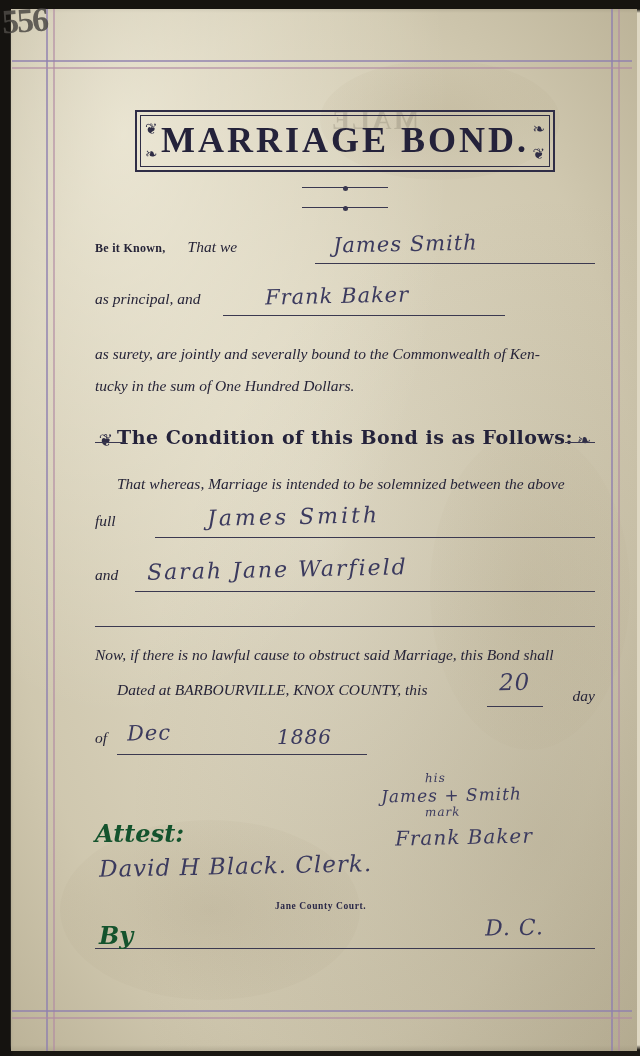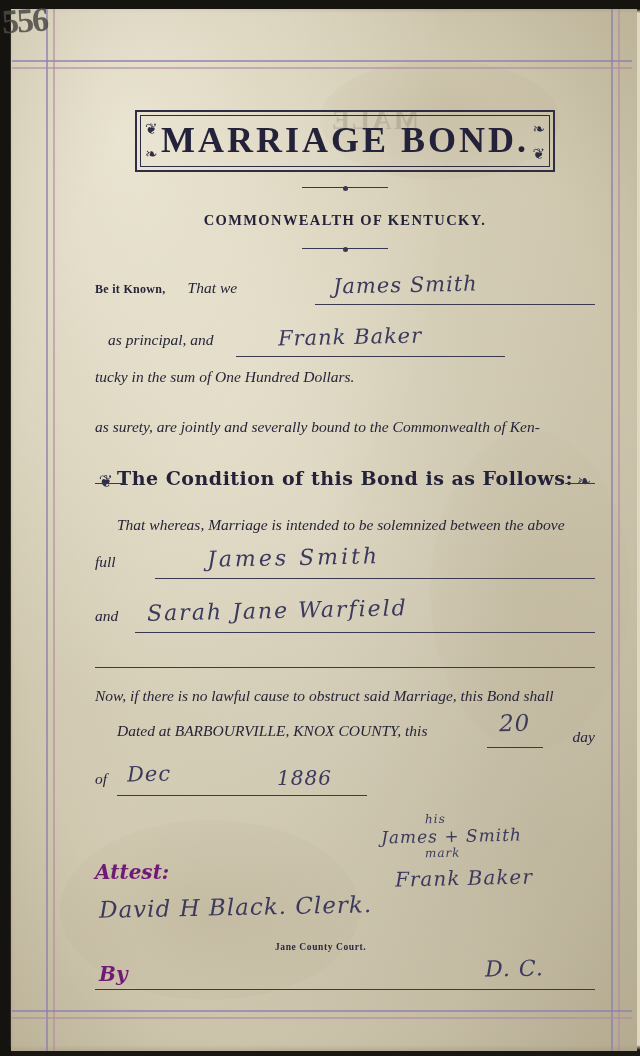--- a/index.html
+++ b/index.html
@@ -215,22 +215,22 @@
     height: 0;
     margin-top: 26px;
   }
 
   .sig-area { position: relative; margin-top: 14px; height: 180px; }
 
   .attest {
     font-family: "DejaVu Serif", serif;
     font-weight: bold;
     font-style: italic;
-    font-size: 20px;
-    color: #701a75;
+    font-size: 24px;
+    color: #14532d;
   }
   .tiny-center {
     font-family: "Liberation Serif", serif;
     font-size: 9.5px;
     font-weight: bold;
     letter-spacing: 0.6px;
     color: #2b2948;
     text-align: center;
   }
   .bleed {
@@ -273,39 +273,38 @@
       <div class="inner-line"></div>
       <span class="orn l">❦</span>
       <span class="orn r">❧</span>
       <span class="orn l2">❧</span>
       <span class="orn r2">❦</span>
       <div class="title-text">MARRIAGE BOND.</div>
     </div>
 
     <div class="divider top"></div>
 
-    <div class="commonwealth" style="margin-top:24px;">COMMONWEALTH OF KENTUCKY.</div>
 
     <div class="divider"></div>
 
     <div class="line-row" style="margin-top:30px;">
       <span class="lbl bold-ital">Be it Known,</span>
       <span class="lbl" style="margin-left:18px;">That we</span>
       <span class="fill" style="left:220px;right:0;"></span>
       <span class="hand" style="left:238px;top:-6px;">James Smith</span>
     </div>
 
-    <div class="line-row" style="margin-top:22px;margin-left:13px;">
+    <div class="line-row" style="margin-top:22px;">
       <span class="lbl">as principal, and</span>
       <span class="fill" style="left:128px;right:90px;"></span>
       <span class="hand" style="left:170px;top:-6px;">Frank Baker</span>
     </div>
 
+    <div class="para" style="margin-top:18px;">as surety, are jointly and severally bound to the Commonwealth of Ken-</div>
     <div class="para" style="margin-top:0;">tucky in the sum of One Hundred Dollars.</div>
-    <div class="para" style="margin-top:18px;">as surety, are jointly and severally bound to the Commonwealth of Ken-</div>
 
     <div class="condition">
       <span class="bar l"></span>
       <span class="bar r"></span>
       <span class="cond-orn">❦</span>
       <span class="cond-text">The Condition of this Bond is as Follows:</span>
       <span class="cond-orn">❧</span>
     </div>
 
     <div class="para" style="margin-top:8px;text-indent:22px;">That whereas, Marriage is intended to be solemnized between the above</div>

